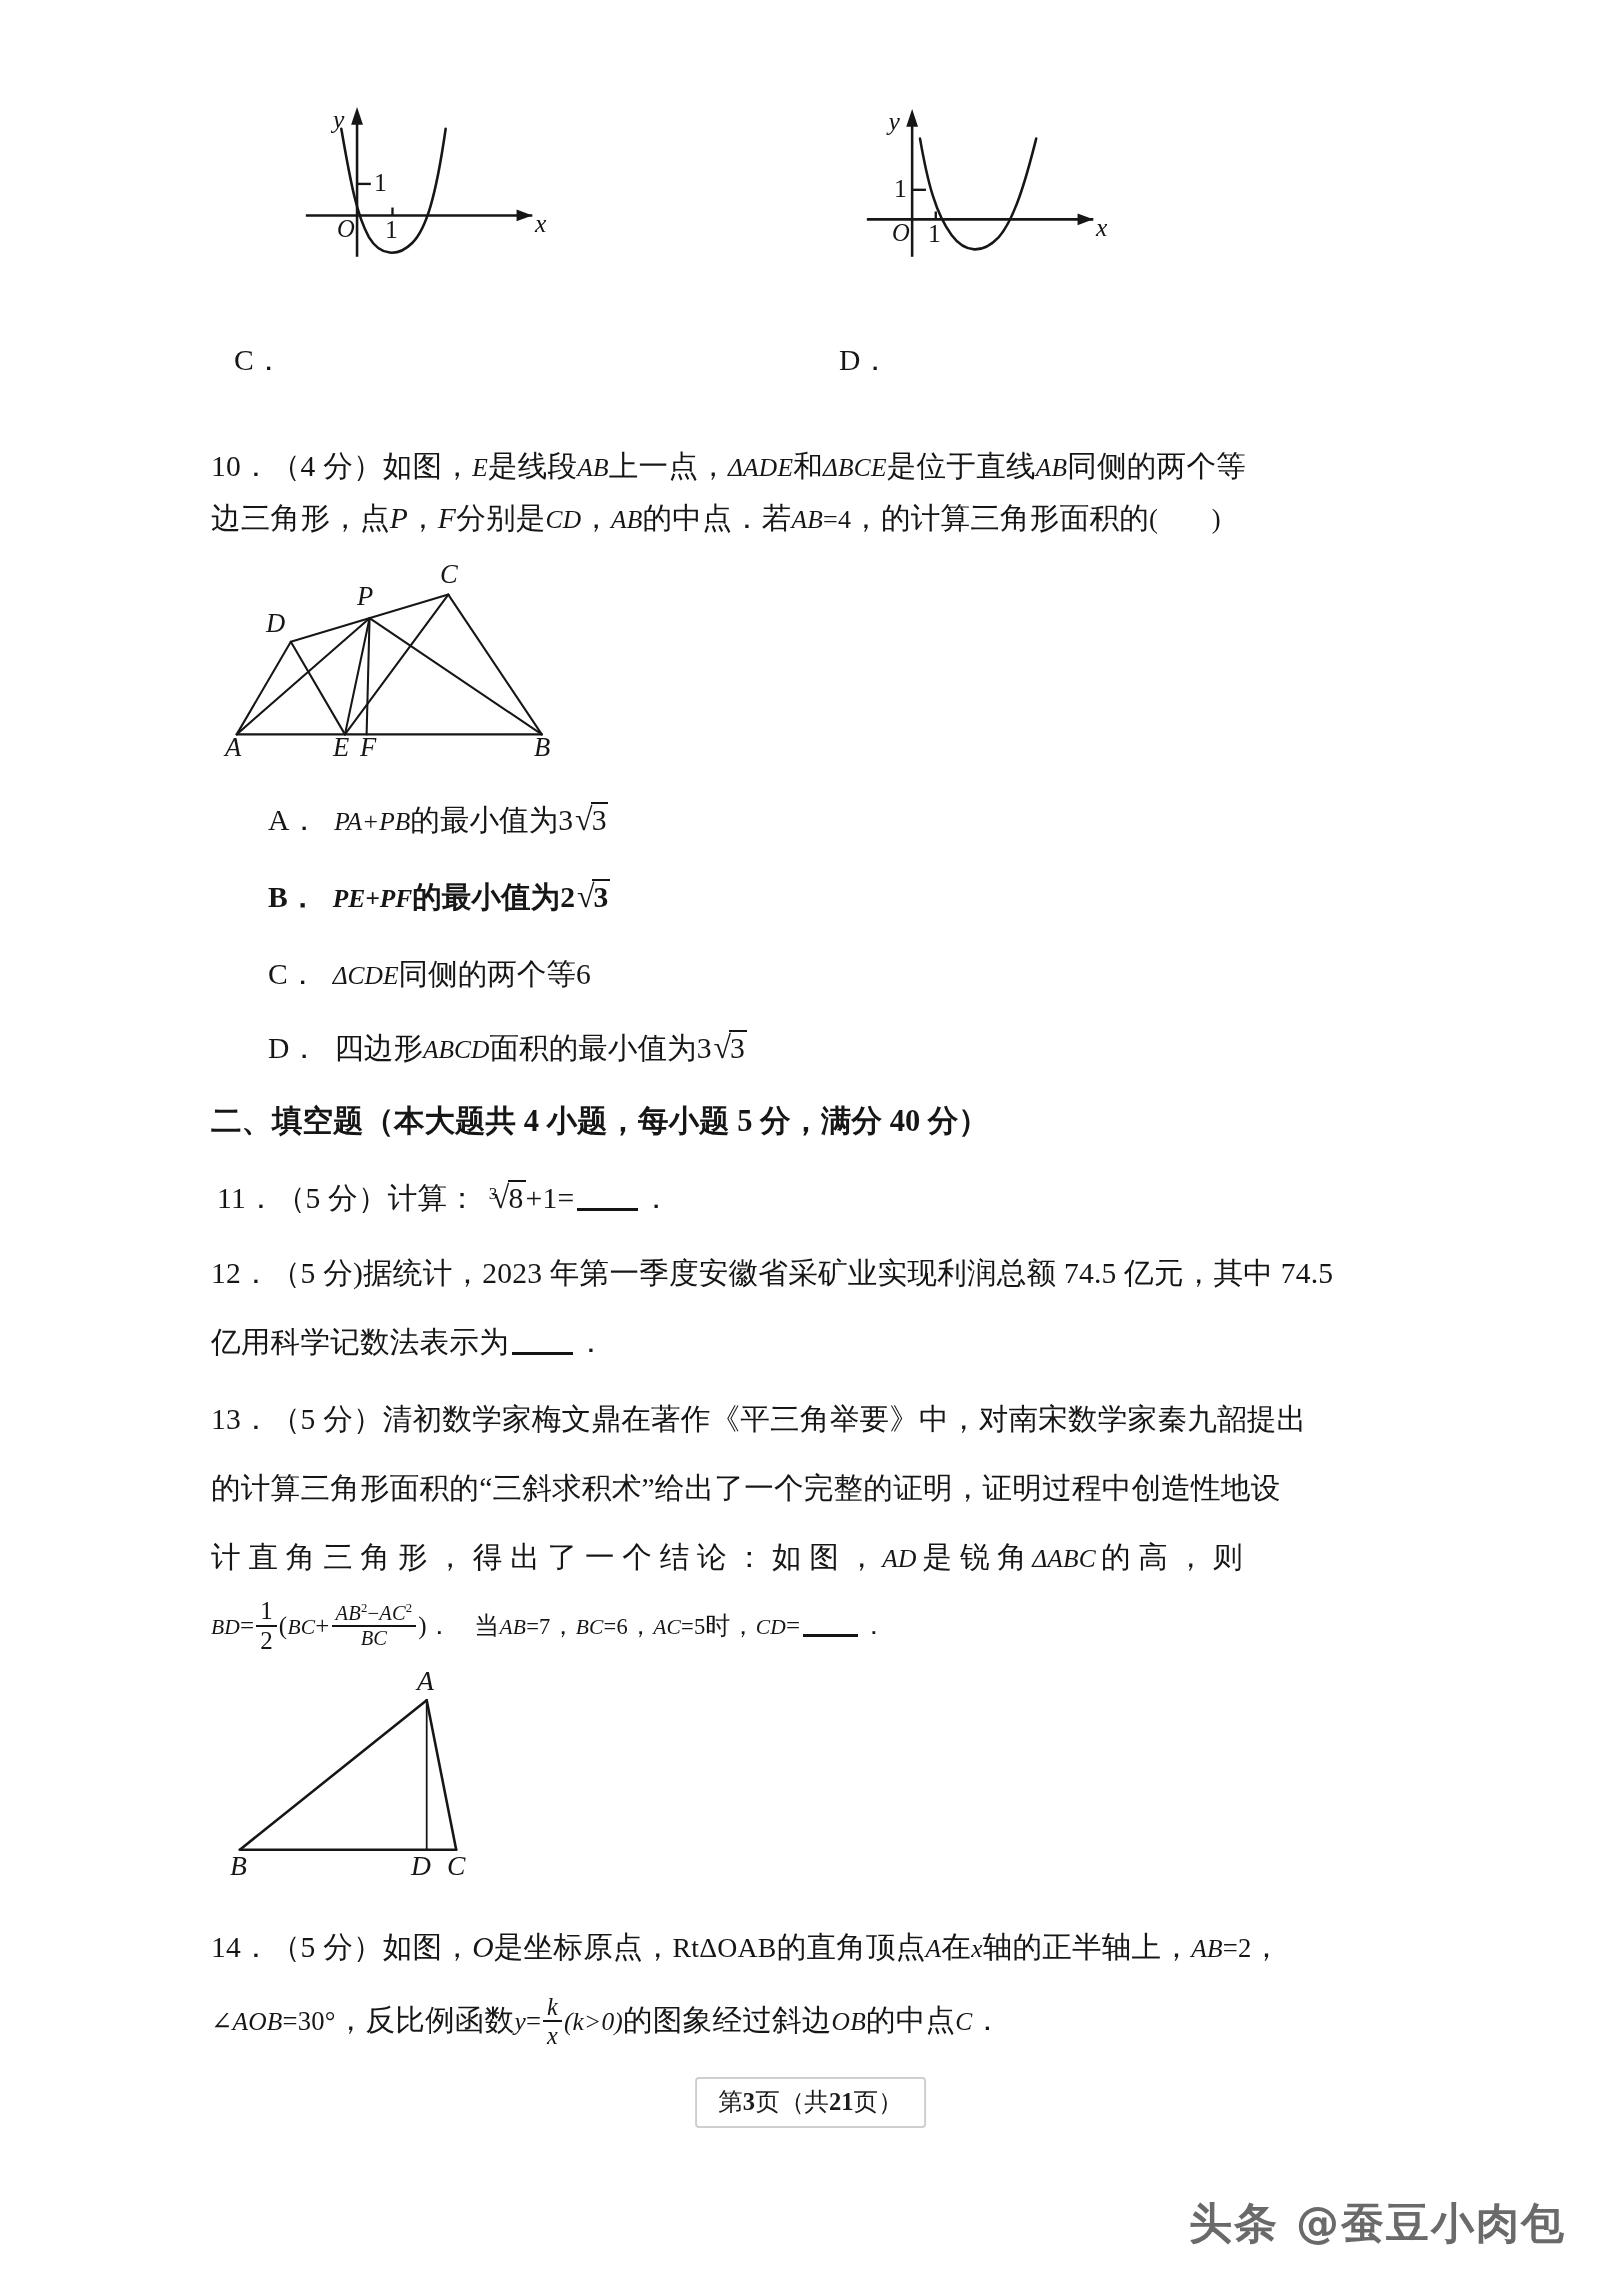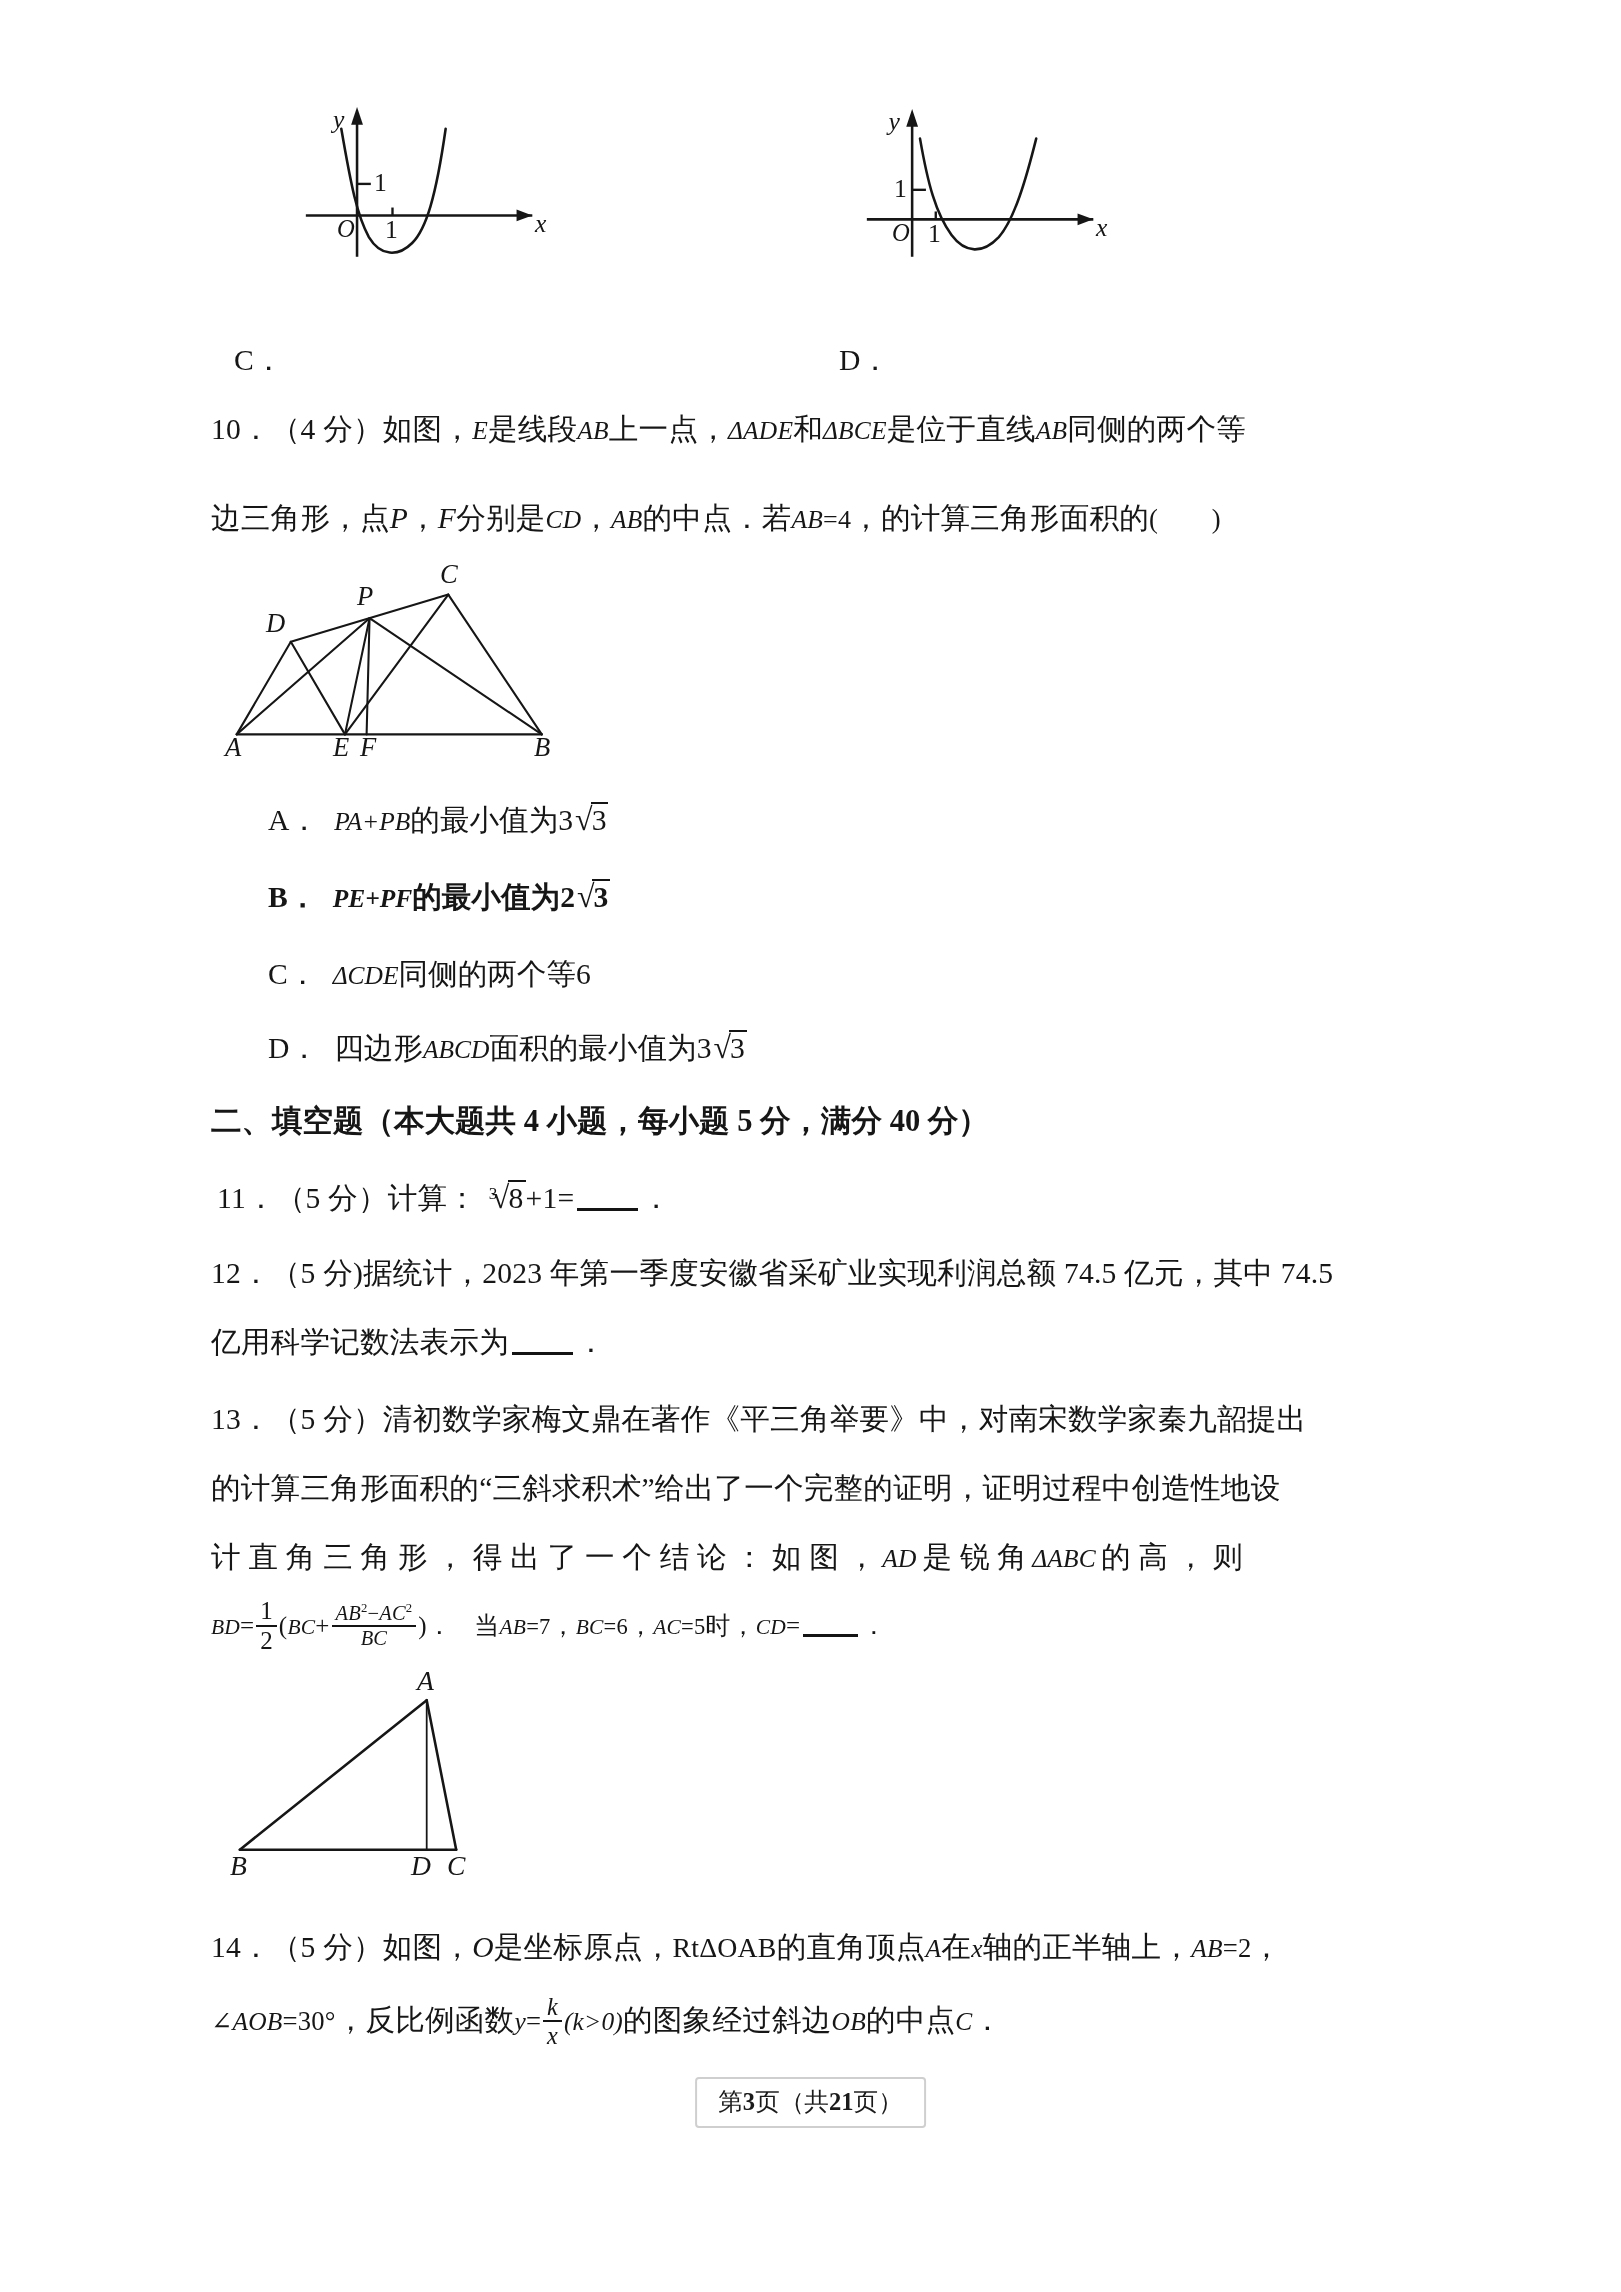--- a/index.html
+++ b/index.html
@@ -191,21 +191,21 @@
       <path d="M 64,40 C 72,86 80,116 96,138 C 110,157 128,157 144,140 C 160,122 172,80 182,40" fill="none" stroke="#161616" stroke-width="2.6" stroke-linecap="round"></path>
     </svg>
     <span class="mi" style="position:absolute; left:31.5px; top:7.9px; font-size:25.6px;">y</span>
     <span class="mi" style="position:absolute; left:239px; top:114px; font-size:25.6px;">x</span>
     <span class="mi" style="position:absolute; left:35px; top:120px; font-size:24.6px;">O</span>
     <span style="position:absolute; left:37px; top:75px; font-size:25.6px;">1</span>
     <span style="position:absolute; left:71px; top:120px; font-size:25.6px;">1</span>
   </div>
   <div class="optline" style="left:839px; top:340px;">D．</div>
 
-  <div class="qline" style="left:211px; top:409px;">
+  <div class="qline" style="left:211px; top:446px;">
     <span>10．</span><span>（4 分）</span><span>如图，</span><span class="mi small-var">E</span><span>是线段</span><span class="mi small-var">AB</span><span>上一点，</span><span class="mi small-var">ΔADE</span><span>和</span><span class="mi small-var">ΔBCE</span><span>是位于直线</span><span class="mi small-var">AB</span><span>同侧的两个等</span>
   </div>
 
   <div class="qline" style="left:211px; top:498px;">
     <span>边三角形，点</span><span class="mi">P</span><span>，</span><span class="mi">F</span><span>分别是</span><span class="mi small-var">CD</span><span>，</span><span class="mi small-var">AB</span><span>的中点．若</span><span class="mi small-var">AB</span><span class="mn" style="font-size:0.88em;">=4</span><span>，的计算三角形面积的</span><span style="font-size:0.9em;">(　　)</span>
   </div>
 
   <div class="fig" style="left:217px; top:557px; width:374px; height:212px;">
     <svg width="374" height="212" viewBox="0 0 380 215">
       <g stroke="#161616" stroke-width="2.1" fill="none" stroke-linecap="round">
@@ -307,15 +307,16 @@
   </div>
 
   <div class="qline" style="left:211px; top:1996px;">
     <span class="mi small-var">∠AOB</span><span class="mn" style="font-size:0.9em;">=30°</span><span>，反比例函数</span><span class="mi small-var">y</span><span class="mn" style="font-size:0.9em;">=</span><span class="frac frac-sm"><span class="num mi">k</span><span class="den mi">x</span></span><span class="mi" style="font-size:0.86em;">(k&gt;0)</span><span>的图象经过斜边</span><span class="mi small-var">OB</span><span>的中点</span><span class="mi small-var">C</span><span>．</span>
   </div>
 
   <div id="footer-pill">
     <span>第</span><span class="bold">3</span><span>页（共</span><span class="bold">21</span><span>页）</span>
   </div>
 
+  <div id="watermark">头条 @蚕豆小肉包</div>
 
 </div>
 
 
 </body></html>

